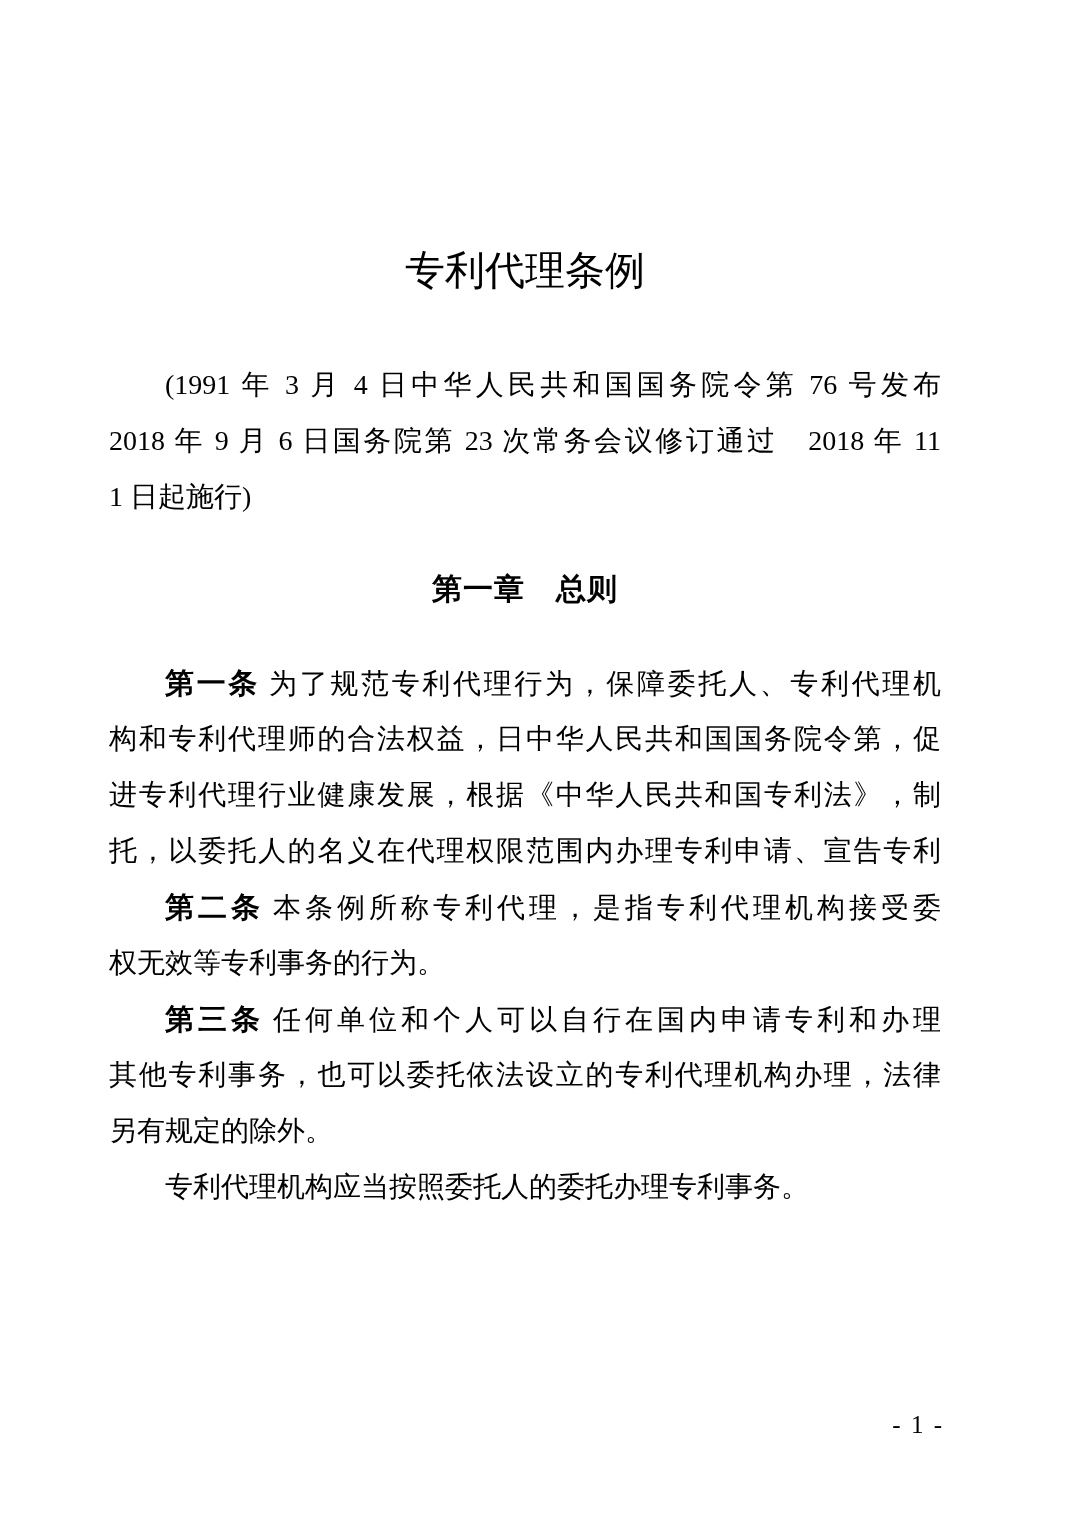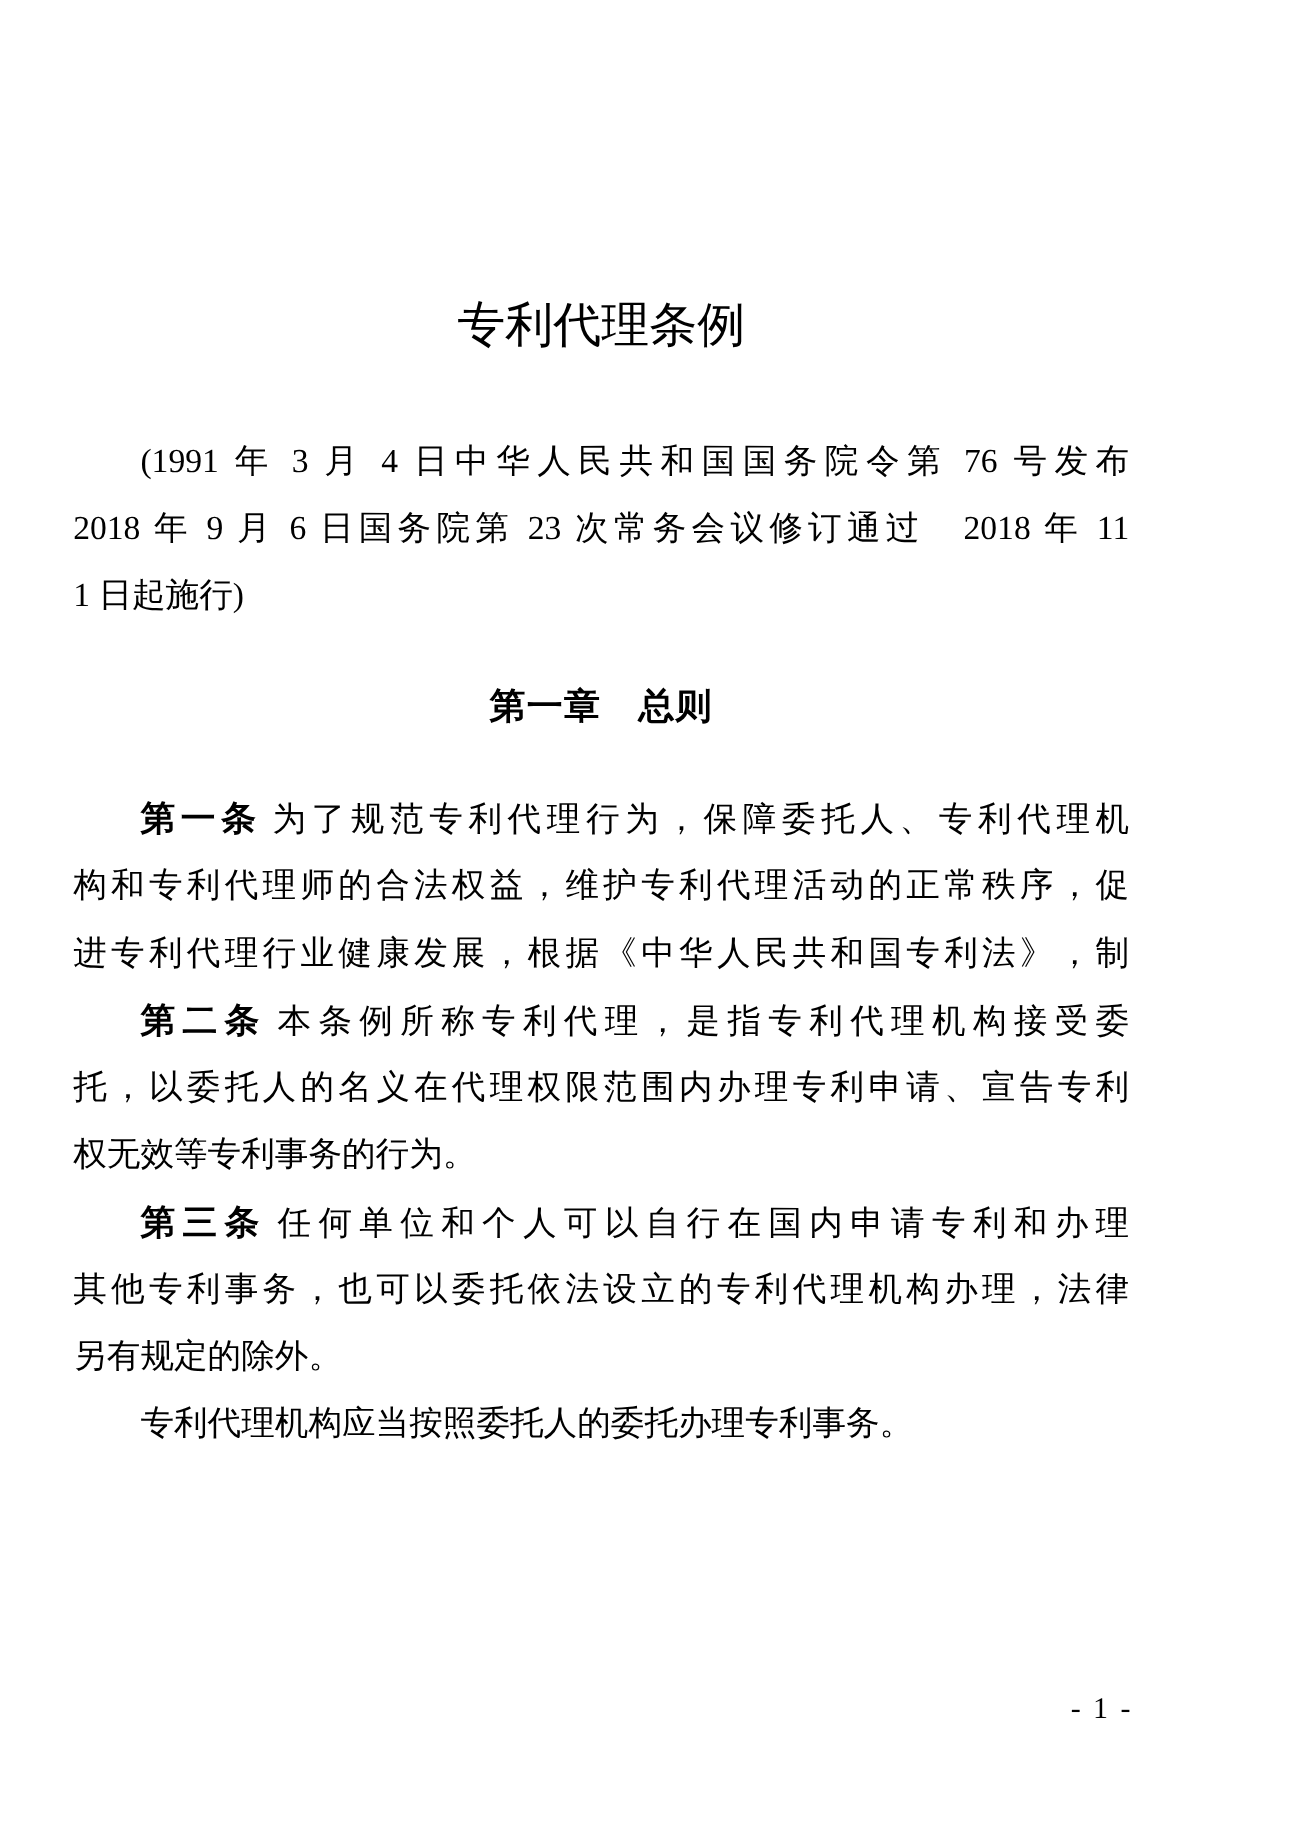--- a/index.html
+++ b/index.html
@@ -9,21 +9,21 @@
     height: 1520px;
     font-family: "Liberation Serif", "DejaVu Serif", serif;
     color: #000000;
     -webkit-font-smoothing: antialiased;
   }
   .page {
     position: relative;
     width: 1074px;
     height: 1520px;
     background: #ffffff;
-    padding: 0 133px 0 61px;
+    padding: 0 133px 0 109px;
     overflow: hidden;
   }
   .doc-title {
     margin-top: 249px;
     font-size: 40px;
     line-height: 44px;
     font-weight: 400;
     text-align: center;
   }
   .intro { margin-top: 64px; }
@@ -78,29 +78,29 @@
   </div>
 
   <div class="chapter-heading">第一章　总则</div>
 
   <div class="articles">
 
     <div>
       <div class="line fill indent">
         <span class="article-label">第一条</span><span>为了规范专利代理行为，保障委托人、专利代理机</span>
       </div>
-      <div class="line fill">构和专利代理师的合法权益，维护专利代理活动的正常秩序，促</div>
+      <div class="line fill">构和专利代理师的合法权益，日中华人民共和国国务院令第，促</div>
       <div class="line fill">进专利代理行业健康发展，根据《中华人民共和国专利法》，制</div>
     </div>
 
     <div>
+      <div class="line fill">托，以委托人的名义在代理权限范围内办理专利申请、宣告专利</div>
       <div class="line fill indent">
         <span class="article-label">第二条</span><span>本条例所称专利代理，是指专利代理机构接受委</span>
       </div>
-      <div class="line fill">托，以委托人的名义在代理权限范围内办理专利申请、宣告专利</div>
       <div class="line">权无效等专利事务的行为。</div>
     </div>
 
     <div>
       <div class="line fill indent">
         <span class="article-label">第三条</span><span>任何单位和个人可以自行在国内申请专利和办理</span>
       </div>
       <div class="line fill">其他专利事务，也可以委托依法设立的专利代理机构办理，法律</div>
       <div class="line">另有规定的除外。</div>
     </div>

